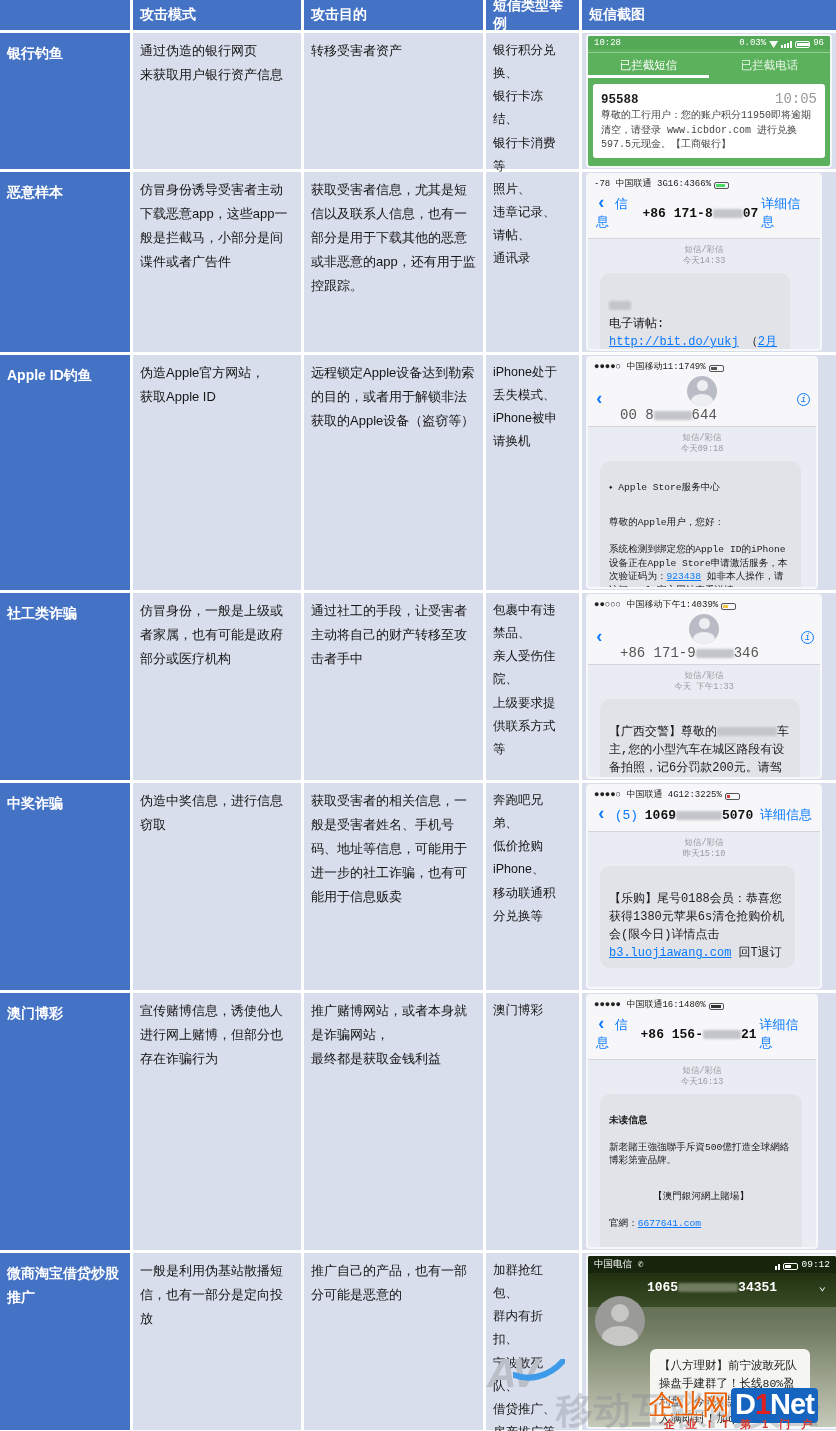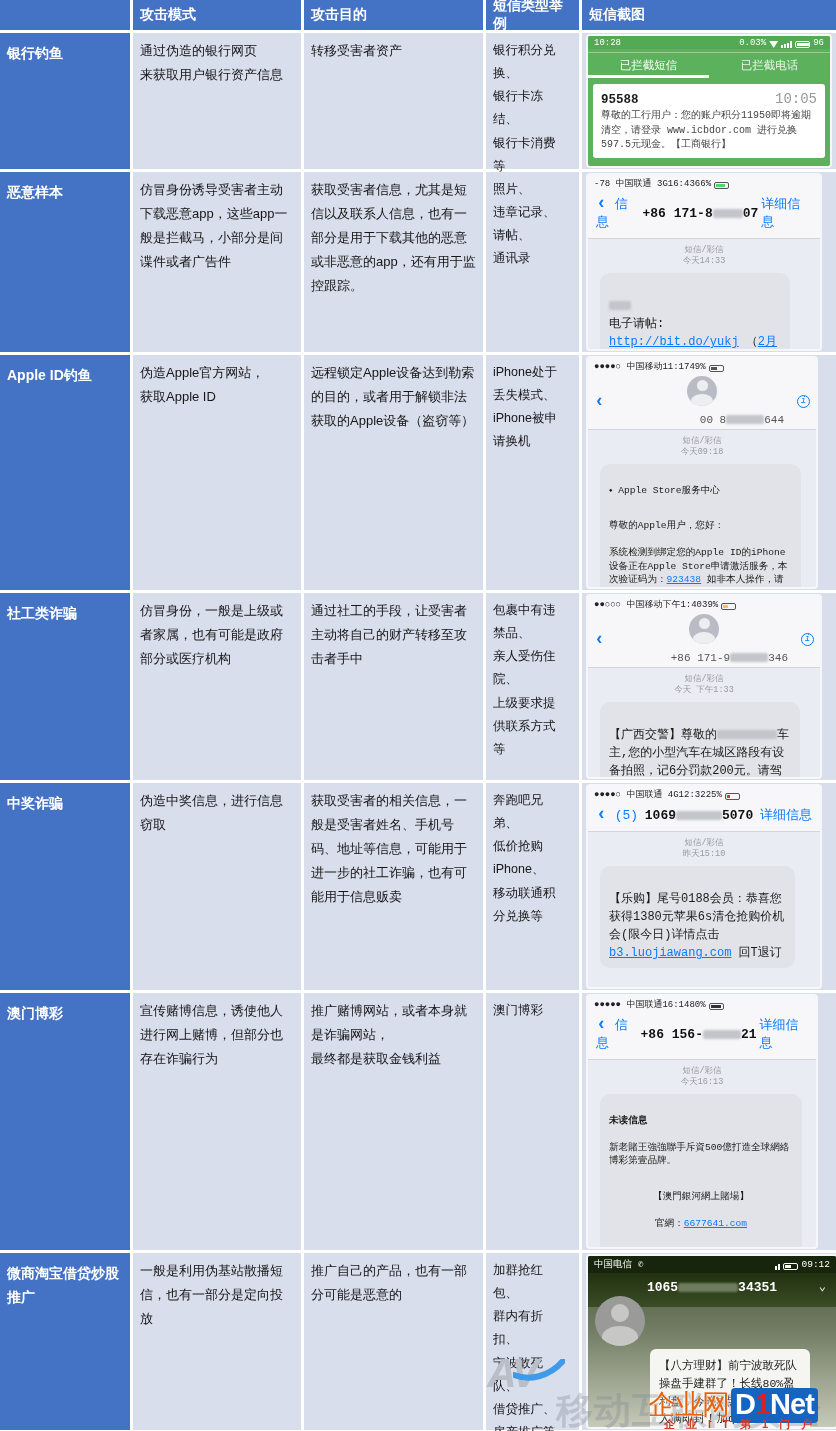--- a/index.html
+++ b/index.html
@@ -48,21 +48,21 @@
   .ios{background:#e9ecf2;color:#111;display:flex;flex-direction:column;width:232px;height:100%;}
   .ios-status{display:flex;justify-content:flex-start;align-items:center;font-size:9px;color:#222;
               padding:2px 6px 1px;background:#f7f7f9;white-space:nowrap;}
   .ios-nav{display:flex;justify-content:space-between;align-items:center;gap:3px;
            padding:4px 8px 7px;background:#f7f7f9;border-bottom:1px solid #d4d4da;font-size:13px;}
   .ios-nav2{background:#f7f7f9;border-bottom:1px solid #d4d4da;display:grid;
             grid-template-columns:26px 1fr 26px;align-items:center;padding:2px 6px 3px;}
   .blue{color:var(--ios-blue);}
   .backarrow{font-size:18px;line-height:.8;font-weight:bold;}
   .num{font-weight:bold;color:#111;font-size:13px;white-space:nowrap;}
-  .subnum{text-align:right;font-size:11px;color:#555;margin-top:8px;}
+  .subnum{text-align:left;font-size:14px;color:#555;margin-top:1px;}
   .info{width:13px;height:13px;border:1px solid var(--ios-blue);border-radius:50%;color:var(--ios-blue);
         font-size:9px;display:flex;align-items:center;justify-content:center;font-style:italic;justify-self:end;}
   .avatar{width:30px;height:30px;border-radius:50%;background:#b9bcc4;margin:0 auto;position:relative;overflow:hidden;}
   .avatar::before{content:"";position:absolute;width:11px;height:11px;border-radius:50%;background:#eceef2;left:9.5px;top:4px;}
   .avatar::after{content:"";position:absolute;width:22px;height:13px;border-radius:50% 50% 0 0;background:#eceef2;left:4px;top:18px;}
   .meta{text-align:center;color:#9a9aa2;font-size:8.5px;margin:6px 0 3px;line-height:1.35;}
   .bubble{background:#e2e3e8;color:#1a1a1a;border-radius:10px;padding:6px 9px;margin:2px 14px 6px 12px;
           align-self:flex-start;font-size:10.5px;line-height:1.5;white-space:pre-line;max-width:82%;}
   .link{color:var(--ios-blue);text-decoration:underline;cursor:pointer;}
   .blur{display:inline-block;background:#c3c5cb;border-radius:2px;height:9px;filter:blur(1px);vertical-align:-1px;}.w22{width:22px}.w30{width:30px}.w38{width:38px}.w46{width:46px}.w60{width:60px}
@@ -316,21 +316,21 @@
         <span class="blue">详细信息</span>
       </div>
       <div class="meta">
         <div>短信/彩信</div>
           <div>今天16:13</div>
       </div>
       <div class="bubble small-b" style="max-width:89%">
         <div style="font-weight:bold">未读信息</div>
         <div>新老賭王強強聯手斥資500億打造全球網絡博彩第壹品牌。</div>
         <div class="para" style="text-align:center">【澳門銀河網上賭場】</div>
-        <div style="text-align:center"><span>官網：</span><span class="link">6677641.com</span></div>
+        <div style=""><span>官網：</span><span class="link">6677641.com</span></div>
         <div class="para">直營：百家樂、電子遊藝、六合、時時采，北京賽車等3000種投註任您選擇。</div>
         
         
       </div>
     </div>
   </div>
 
   <div class="rlabel">微商淘宝借贷炒股推广</div>
   <div class="cell">一般是利用伪基站散播短信，也有一部分是定向投放</div>
   <div class="cell">推广自己的产品，也有一部分可能是恶意的</div>

